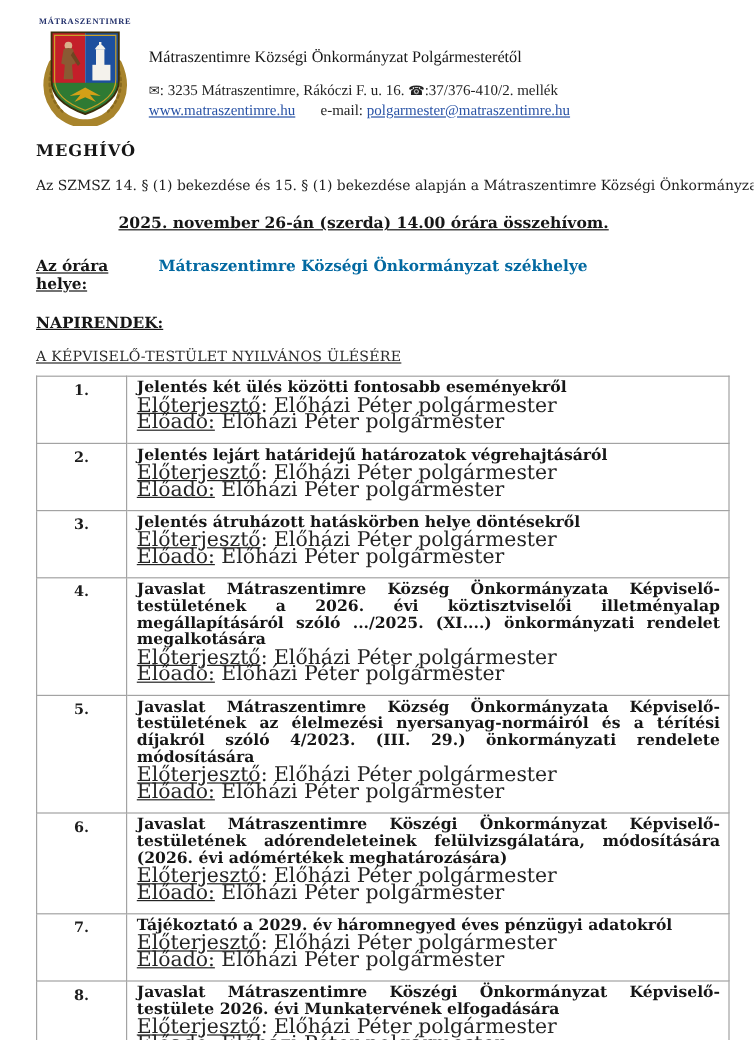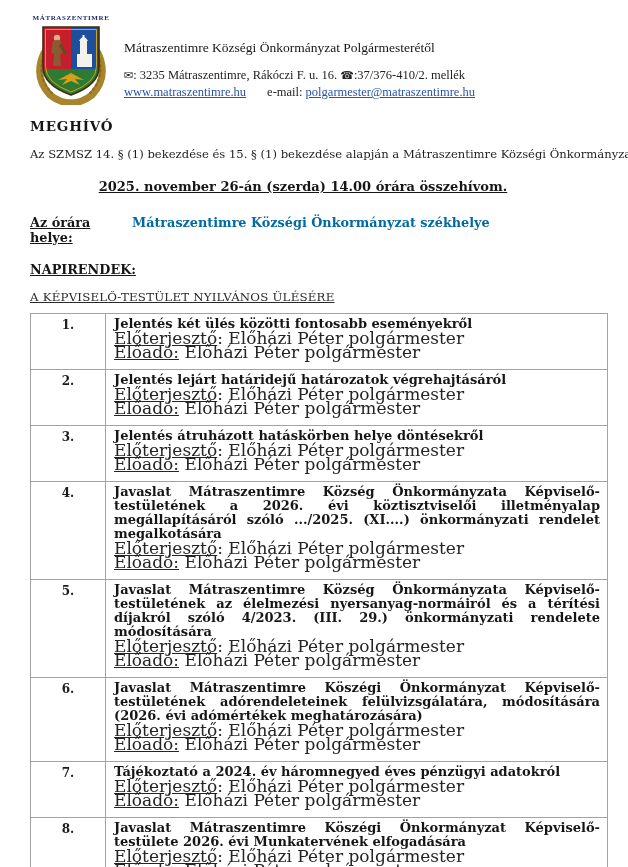--- a/index.html
+++ b/index.html
@@ -203,21 +203,21 @@
         <td class="num">6.</td>
         <td class="content">
           <div class="item-title">Javaslat Mátraszentimre Köszégi Önkormányzat Képviselő-testületének adórendeleteinek felülvizsgálatára, módosítására (2026. évi adómértékek meghatározására)</div>
           <div class="item-line"><span class="u">Előterjesztő</span><span>: Előházi Péter polgármester</span></div>
           <div class="item-line"><span class="u">Előadó:</span><span> Előházi Péter polgármester</span></div>
         </td>
       </tr>
       <tr>
         <td class="num">7.</td>
         <td class="content">
-          <div class="item-title">Tájékoztató a 2024. év háromnegyed éves pénzügyi adatokról</div>
+          <div class="item-title">Tájékoztató a 2029. év háromnegyed éves pénzügyi adatokról</div>
           <div class="item-line"><span class="u">Előterjesztő</span><span>: Előházi Péter polgármester</span></div>
           <div class="item-line"><span class="u">Előadó:</span><span> Előházi Péter polgármester</span></div>
         </td>
       </tr>
       <tr class="last">
         <td class="num">8.</td>
         <td class="content">
           <div class="item-title">Javaslat Mátraszentimre Köszégi Önkormányzat Képviselő-testülete 2026. évi Munkatervének elfogadására</div>
           <div class="item-line"><span class="u">Előterjesztő</span><span>: Előházi Péter polgármester</span></div>
           <div class="item-line"><span class="u">Előadó:</span><span> Előházi Péter polgármester</span></div>

